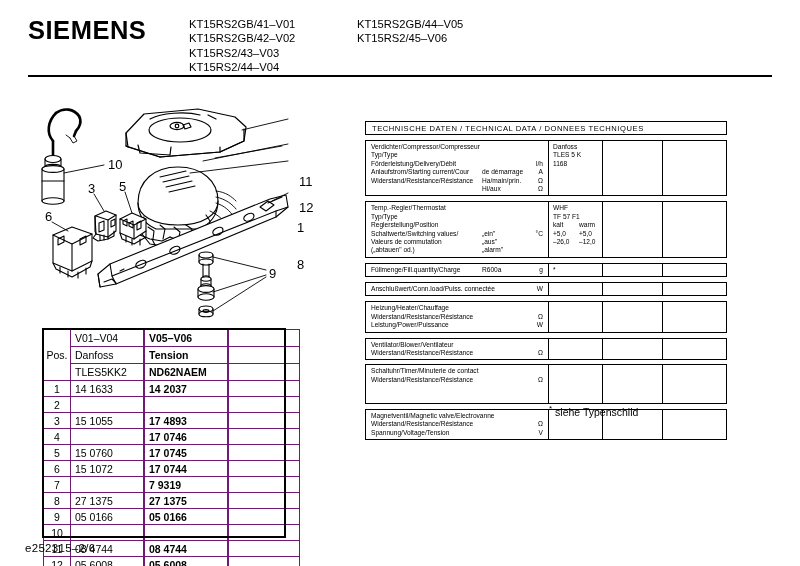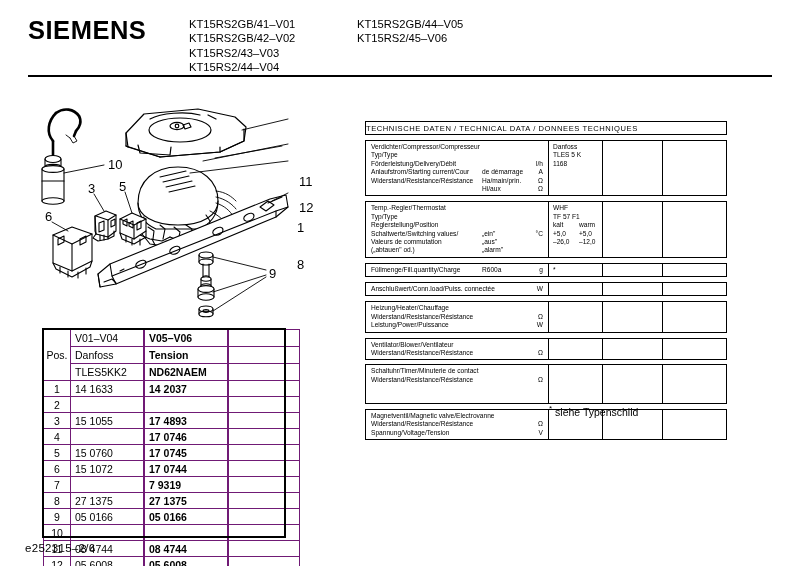--- a/index.html
+++ b/index.html
@@ -125,20 +125,21 @@
     left: 365px;
     top: 117px;
     width: 362px;
     font-size: 6.6px;
   }
   .td-title-box {
     border: 1.6px solid #000;
     height: 14px;
     display: flex;
     align-items: center;
+    padding-left: 6px;
     font-size: 7.6px;
     letter-spacing: 0.55px;
     box-sizing: border-box;
   }
   .td-block {
     border: 1.6px solid #000;
     display: flex;
     box-sizing: border-box;
     margin-top: 5px;
     background: #fff;

